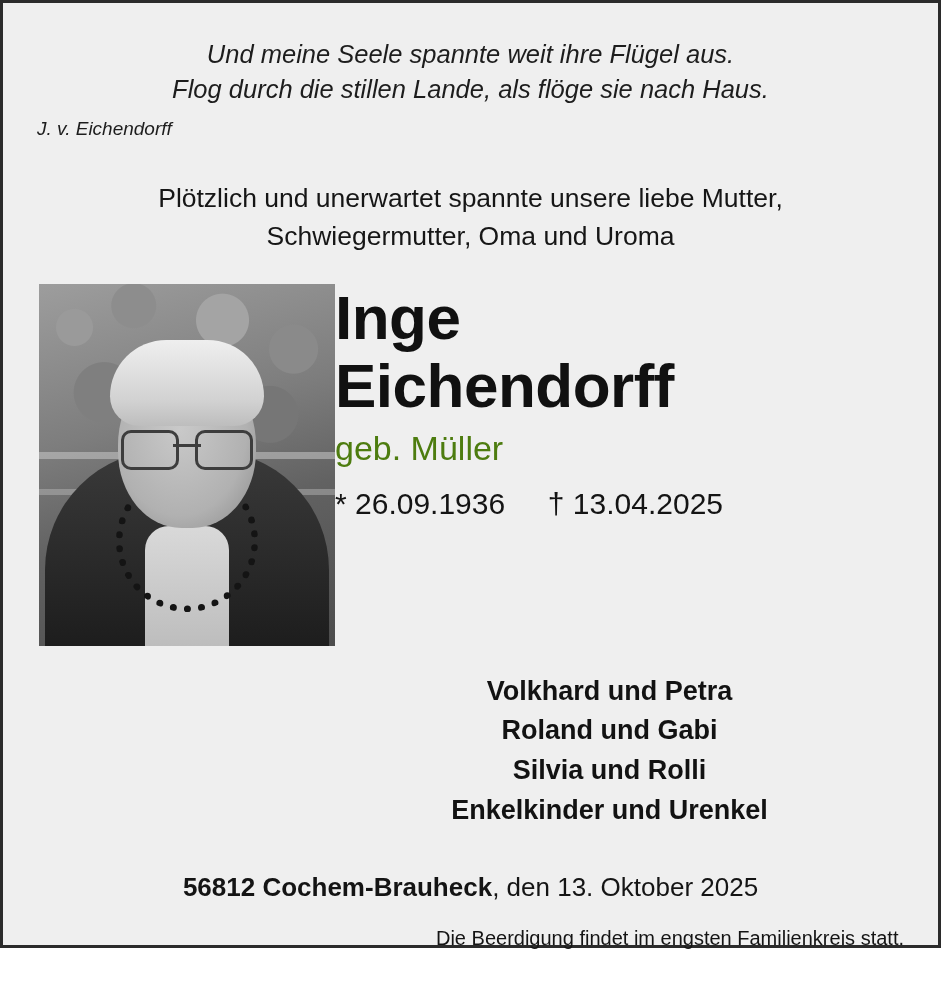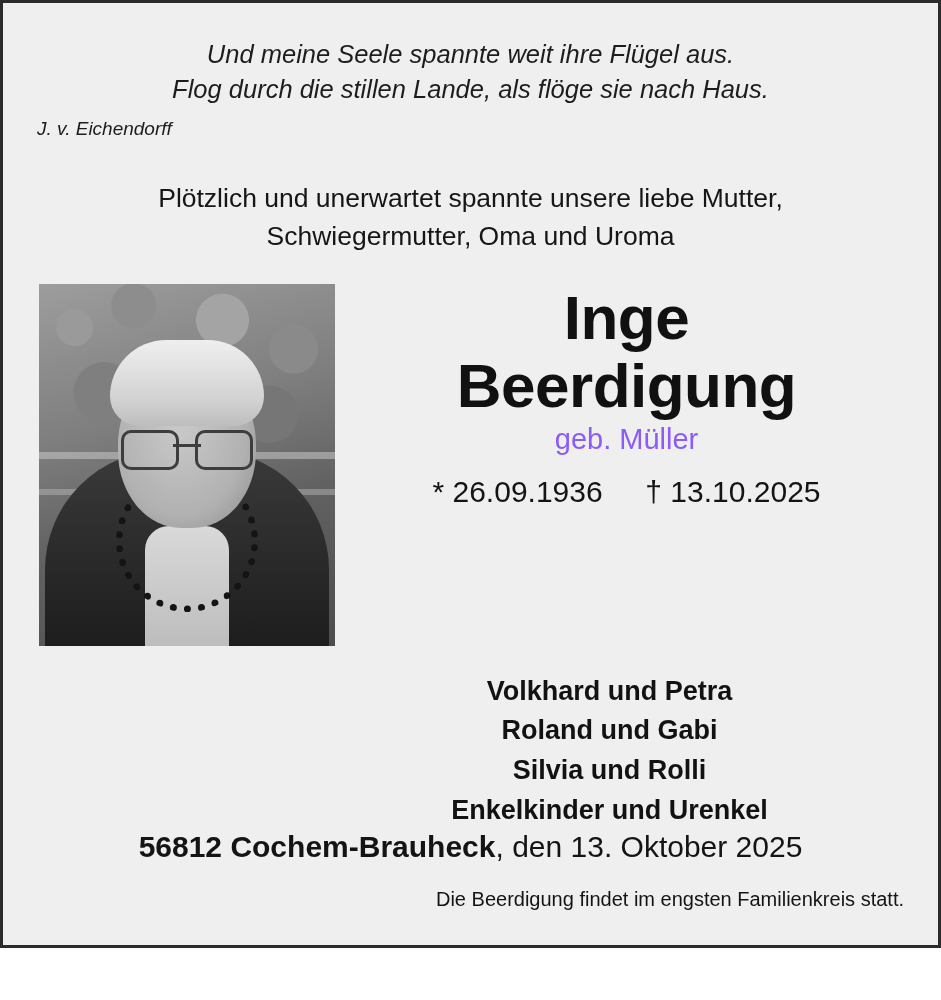--- a/index.html
+++ b/index.html
@@ -185,43 +185,41 @@
     bottom: 34px;
     width: 128px;
     height: 128px;
     border: 7px dotted #141414;
     border-radius: 50%;
     border-top-color: transparent;
   }
 
   .names {
     flex: 1 1 auto;
-    text-align: center;
-    padding-left: 14px;
     padding-top: 2px;
   }
   .first-name {
     font-size: 62px;
     font-weight: bold;
     line-height: 1.02;
     letter-spacing: -0.5px;
     color: #111;
   }
   .last-name {
     font-size: 62px;
     font-weight: bold;
     line-height: 1.06;
     letter-spacing: -0.5px;
     color: #111;
     margin-top: 4px;
   }
   .maiden {
-    font-size: 29px;
-    margin-top: 4px;
-    color: #8b5cf6;
+    font-size: 34px;
+    margin-top: 10px;
+    color: #4d7c0f;
   }
   .dates {
     font-size: 30px;
     margin-top: 19px;
     color: #141414;
     white-space: nowrap;
   }
   .dates .sep { display: inline-block; width: 26px; }
 
   
@@ -233,21 +231,22 @@
     margin-top: 26px;
     padding-right: 22px;
     margin-left: 300px;
     color: #121212;
   }
   .survivor-line { display: block; }
 
   
   .place-line {
     text-align: center;
-    font-size: 30px;
+    font-size: 26px;
+    margin-top: 42px;
     color: #141414;
   }
   .place-line b { font-weight: bold; }
   .funeral {
     text-align: right;
     font-size: 20px;
     margin-top: 24px;
     color: #141414;
   }
 </style>
@@ -283,26 +282,26 @@
           <div class="glasses">
             <div class="lens left"></div>
             <div class="bridge"></div>
             <div class="lens right"></div>
           </div>
         </div>
       </div>
 
       <div class="names">
         <div class="first-name">Inge</div>
-        <div class="last-name">Beerdigung</div>
+        <div class="last-name">Eichendorff</div>
         <div class="maiden">geb. Müller</div>
         <div class="dates">
           <span>* 26.09.1936</span>
           <span class="sep"></span>
-          <span>† 13.10.2025</span>
+          <span>† 13.04.2025</span>
         </div>
       </div>
     </div>
 
     <div class="survivors">
       <span class="survivor-line">Volkhard und Petra</span>
       <span class="survivor-line">Roland und Gabi</span>
       <span class="survivor-line">Silvia und Rolli</span>
       <span class="survivor-line">Enkelkinder und Urenkel</span>
     </div>

